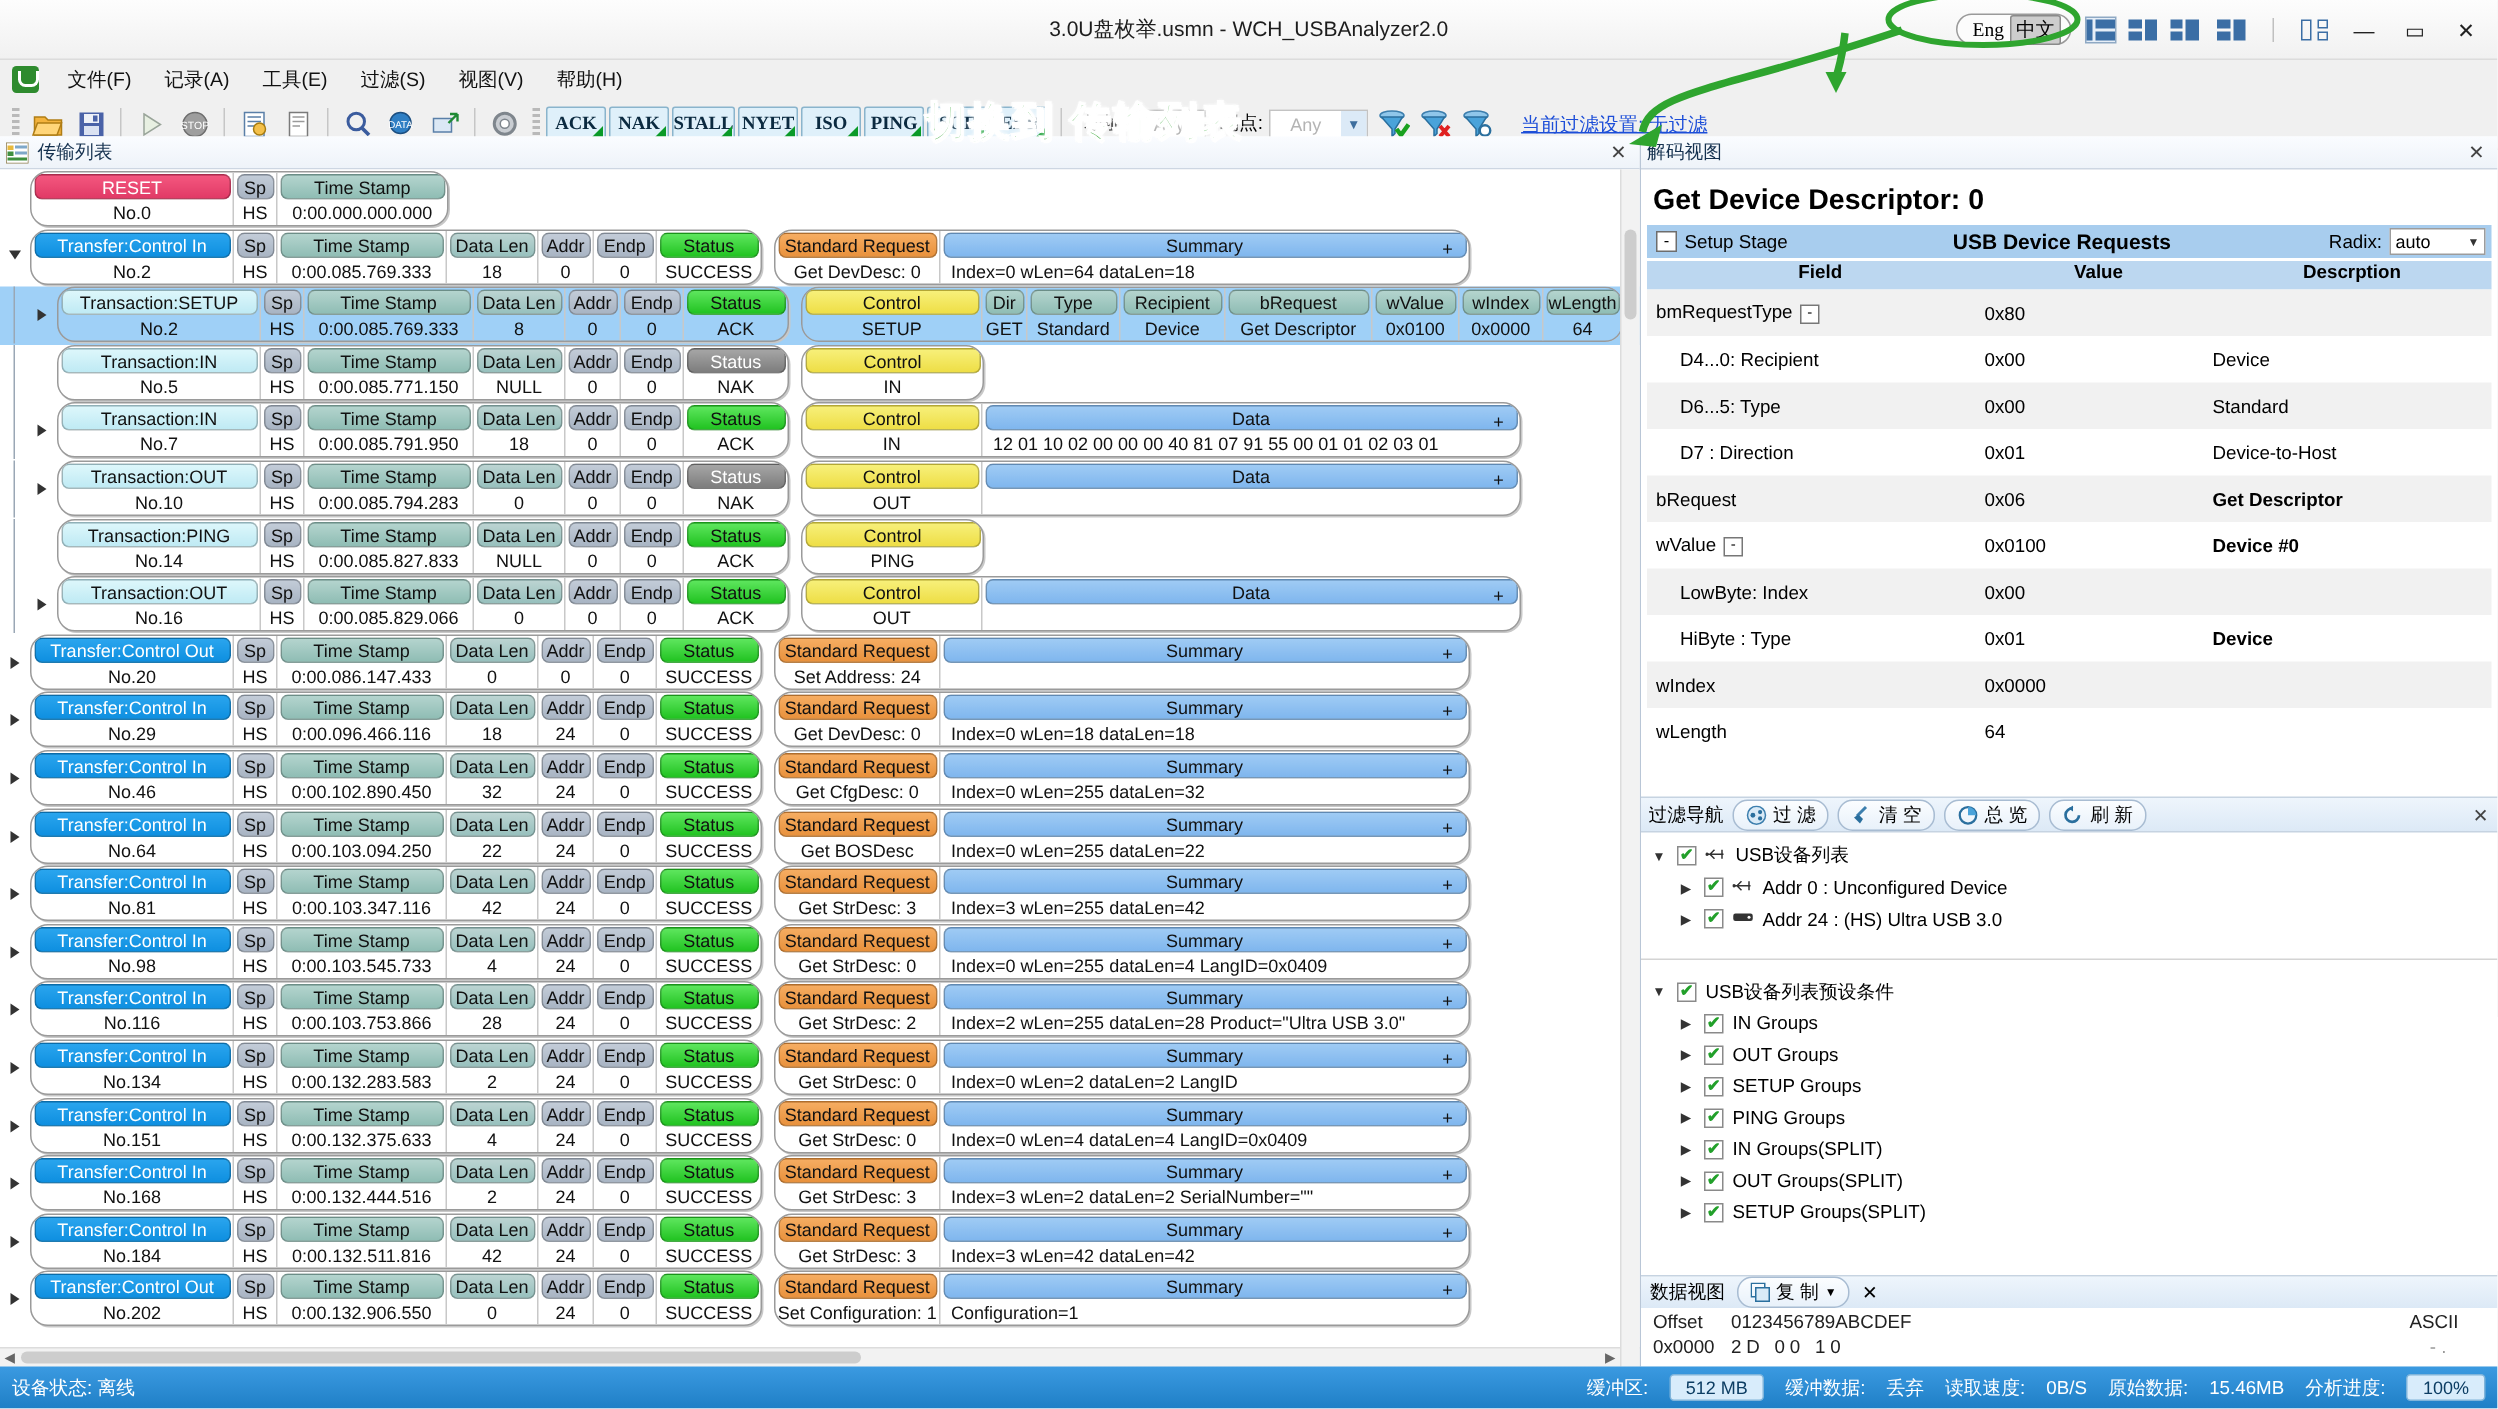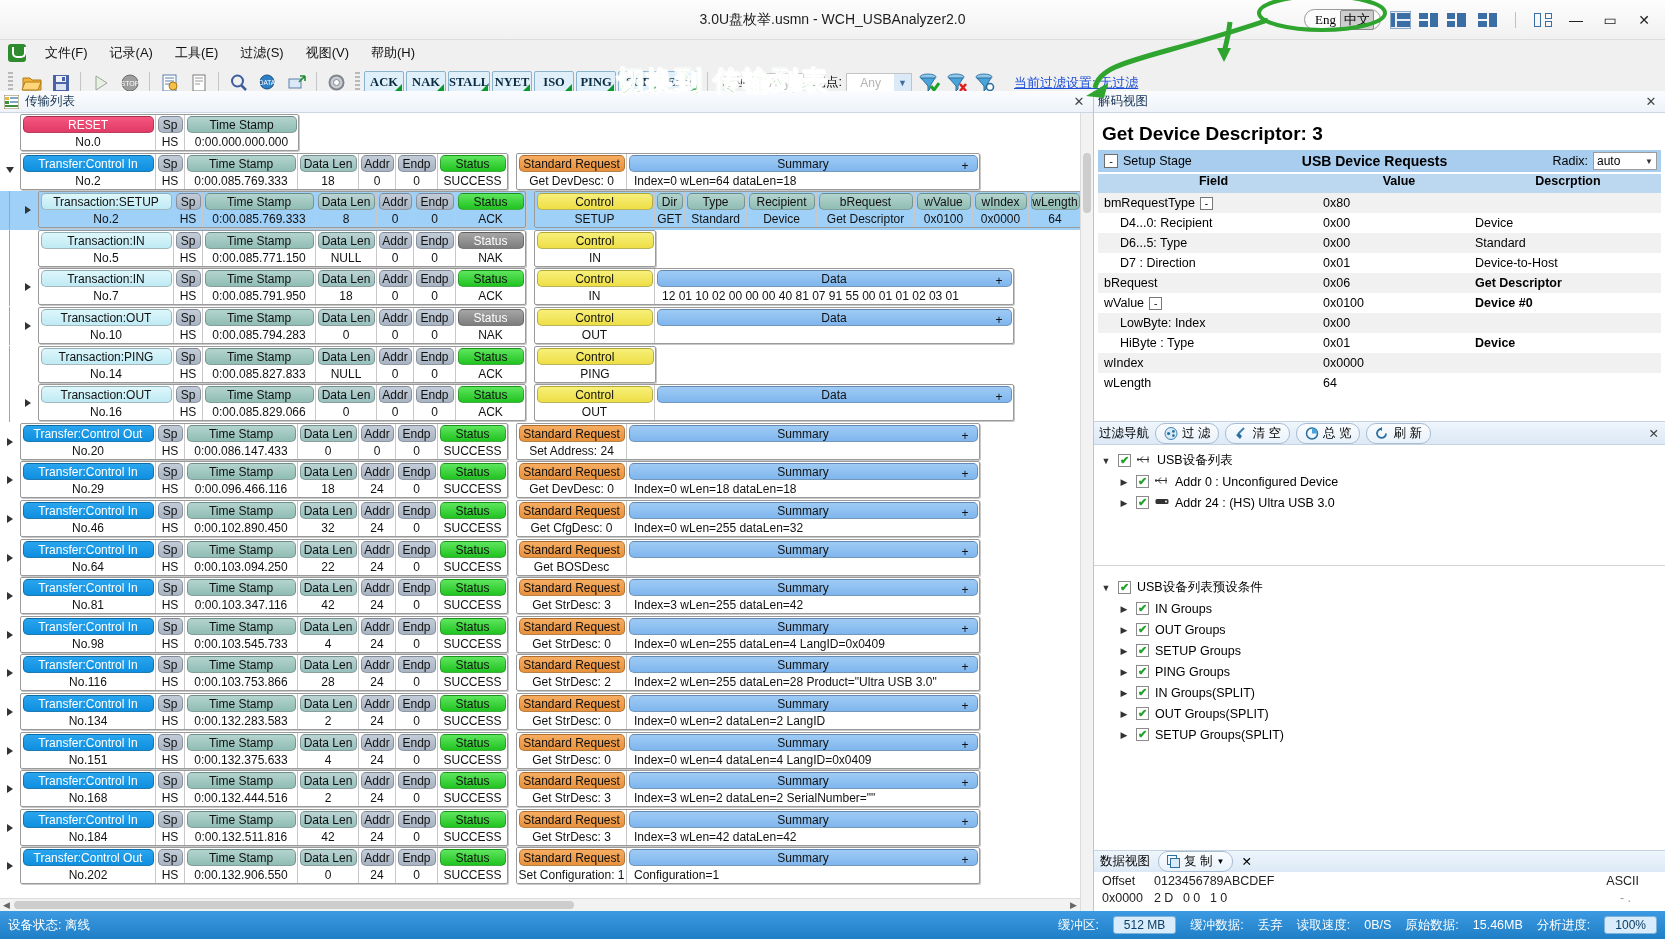--- a/index.html
+++ b/index.html
@@ -100,21 +100,21 @@
   .row { display:flex; align-items:flex-start; height:38.6px; }
   .row .expander {
     width:20px; min-width:20px; height:38px; display:flex; align-items:center; justify-content:center;
   }
   .tri { width:0;height:0;border-left:6px solid #333;border-top:4px solid transparent;border-bottom:4px solid transparent; }
   .tri.down { border-left:4px solid transparent;border-right:4px solid transparent;border-top:6px solid #333; }
   .indent-line { width:18px; min-width:18px; height:38px; position:relative; }
   .indent-line::before { content:""; position:absolute; left:9px; top:0; bottom:0; width:1px; background:#9aa7b5;}
 
   .cellgrp {
-    display:flex; border:1px solid #9a9a9a; border-radius:2px; background:#fff;
+    display:flex; border:1px solid #9a9a9a; border-radius:12px; background:#fff;
     box-shadow:1px 1px 0 #c8c8c8; height:37px; overflow:hidden;
   }
   .cell { display:flex; flex-direction:column; border-right:1px solid #c8c8c8; }
   .cell:last-child { border-right:none; }
   .cell .hd {
     height:17px; line-height:17px; text-align:center; font-size:12px;
     border-radius:5px; margin:1px 1.5px 0 1.5px; border:1px solid rgba(0,0,0,.25);
   }
   .cell .vl { flex:1; line-height:18px; text-align:center; font-size:12px; color:#111; }
 
@@ -155,21 +155,21 @@
     width:14px;height:14px;border:1px solid #6d6d6d;background:#fff;margin:0 5px 0 6px;
     display:flex;align-items:center;justify-content:center;font-size:11px;line-height:1;
   }
   .stage-bar .t2 { font-weight:bold; font-size:14px; margin-left:110px; }
   .stage-bar .radix { margin-left:auto; display:flex; align-items:center; gap:5px; padding-right:4px;}
   .radix-sel { width:64px;height:18px;background:#fff;border:1px solid #9c9c9c;display:flex;align-items:center;
                padding:0 3px; font-size:12px;}
   .radix-sel .arr{margin-left:auto;font-size:8px;color:#333;}
   .fld-head { display:flex; background:#bcd7f0; height:19px; font-weight:bold; font-size:12.5px; margin:2px 4px 0 4px; }
   .fld-head div { text-align:center; }
-  .frow { display:flex; height:20px; font-size:12.5px; margin:0 4px; align-items:center; }
+  .frow { display:flex; height:31px; font-size:12.5px; margin:0 4px; align-items:center; }
   .frow:nth-child(odd){ background:#f1f1f1; }
   .c-field{width:225px;padding-left:6px;}
   .c-value{width:152px;}
   .c-desc{flex:1;}
   .ind1 { padding-left:22px; }
   .bold { font-weight:bold; }
   .inline-minus{display:inline-flex;width:13px;height:13px;border:1px solid #777;background:#fff;
                 align-items:center;justify-content:center;font-size:10px;line-height:1;margin-left:5px;vertical-align:middle;}
 
   .navbar {
@@ -929,20 +929,21 @@
               <div class="vl">SUCCESS</div>
             </div>
           </div>
           <div class="cellgrp" style="margin-left:8px">
             <div class="cell w-req">
               <div class="hd hd-req">Standard Request</div>
               <div class="vl">Get BOSDesc</div>
             </div>
             <div class="cell w-sum">
               <div class="hd hd-sum sum-hd">Summary<span class="sum-plus">+</span></div>
+              <div class="vl vl-left">Index=0  wLen=255  dataLen=22</div>
             </div>
           </div>
         </div>
         <div class="row">
           <div class="expander">
             <span class="tri"></span>
           </div>
           <div class="cellgrp">
             <div class="cell w-name">
               <div class="hd hd-name">Transfer:Control In</div>
@@ -1310,21 +1311,21 @@
       <div class="thumb"></div>
     </div>
   </div>
 
   <div id="rightpane">
     <div class="pane-head">
       <span>解码视图</span>
       <span class="x">✕</span>
     </div>
 
-    <div class="rp-title">Get Device Descriptor: 3</div>
+    <div class="rp-title">Get Device Descriptor: 0</div>
 
     <div class="stage-bar">
       <span class="minus">-</span>
       <span>Setup Stage</span>
       <span class="t2">USB Device Requests</span>
       <span class="radix">
         <span>Radix:</span>
         <span class="radix-sel">
           <span>auto</span>
           <span class="arr">▼</span>

